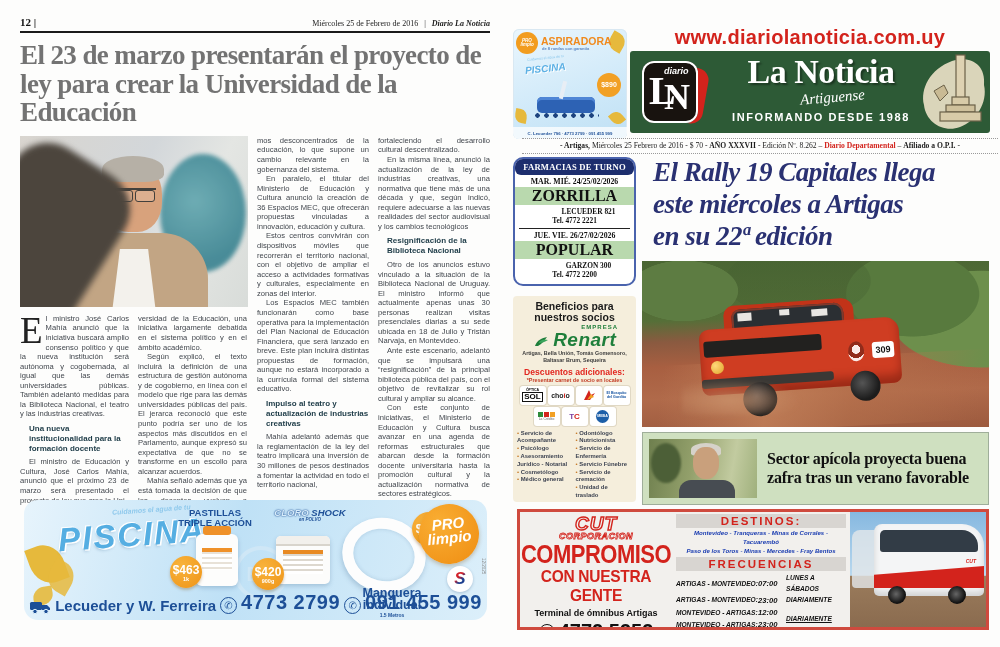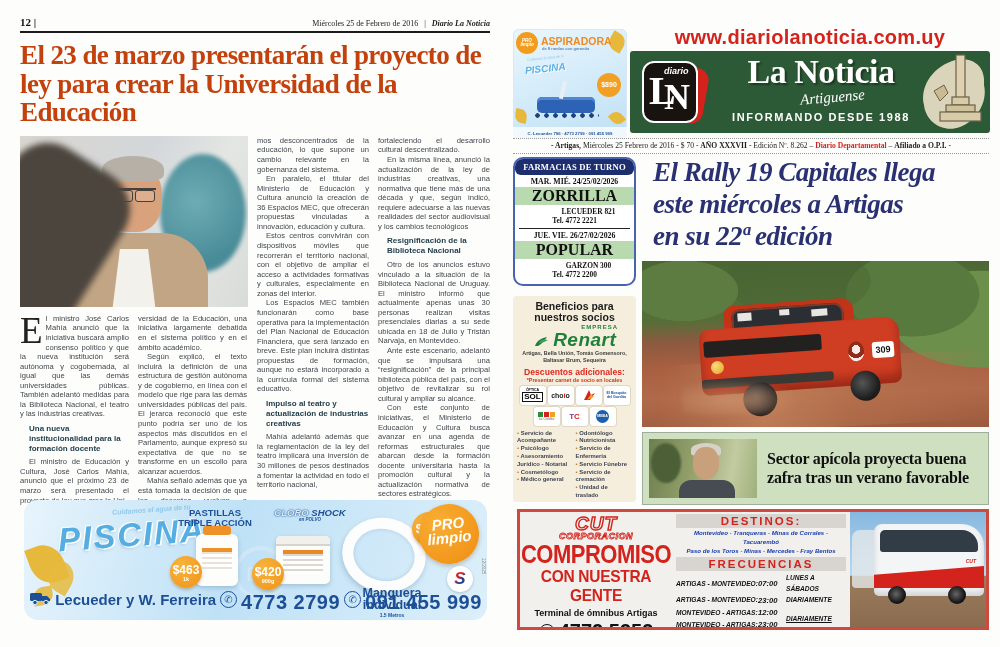--- a/index.html
+++ b/index.html
@@ -9,21 +9,21 @@
 
   
   .page-left { position:absolute; left:20px; top:16px; width:470px; height:614px; }
   .lp-header { display:flex; justify-content:space-between; align-items:flex-end;
                border-bottom:2px solid #1b1b1b; padding-bottom:3px;
                font-family:"Liberation Serif", serif; }
   .lp-pagenum { font-weight:bold; font-size:11px; color:#111; }
   .lp-dateline { font-size:8px; color:#222; }
   .lp-dateline b { font-style:italic; }
   .lp-headline { margin:8px 0 9px; font-family:"Liberation Serif", serif; font-weight:800;
-                 font-size:27px; line-height:1.06; letter-spacing:-0.6px; color:#c2410c; }
+                 font-size:27px; line-height:1.06; letter-spacing:-0.6px; color:#737373; }
   .lp-body { display:flex; gap:9px; height:376px; overflow:hidden; }
   .lp-halfleft { width:228px; flex:none; }
   .col { flex:1; overflow:hidden; }
   .lp-two { display:flex; gap:9px; margin-top:7px; height:197px; overflow:hidden; }
   .lp-two .col2 { width:109px; flex:none; overflow:hidden; }
   p.art { font-size:7.6px; line-height:1.26; color:#41464d; text-align:justify;
           text-indent:9px; }
   p.art.ni { text-indent:0; }
   .dropcap { float:left; font-family:"Liberation Serif", serif; font-size:37px;
              line-height:0.82; padding:2px 3px 0 0; color:#222; font-weight:400; }
@@ -86,21 +86,21 @@
   .ad-prolimpio { position:absolute; right:8px; top:4px; width:60px; height:60px; border-radius:50%;
     background:radial-gradient(circle at 35% 30%,#f9ae33,#ef8d12); color:#fff; text-align:center;
     font-weight:900; font-style:italic; transform:rotate(-6deg); box-shadow:0 2px 4px rgba(120,70,0,.3); }
   .ad-prolimpio .l1 { font-size:15px; padding-top:13px; line-height:.95; }
   .ad-prolimpio .l2 { font-size:15px; line-height:.95; }
   .ad-slogo { position:absolute; right:14px; top:66px; width:26px; height:26px; border-radius:50%;
     background:#fff; box-shadow:0 1px 3px rgba(50,90,130,.3); text-align:center; }
   .ad-slogo span { font-weight:900; font-size:17px; line-height:26px;
     background:linear-gradient(135deg,#d2222b 40%,#1d3f8f 60%); -webkit-background-clip:text;
     background-clip:text; color:transparent; font-style:italic; }
-  .ad-bottom { position:absolute; left:0; bottom:6px; width:100%; display:flex; align-items:flex-start;
+  .ad-bottom { position:absolute; left:0; bottom:6px; width:100%; display:flex; align-items:flex-end;
     justify-content:center; gap:4px; color:#1d4f97; }
   .ad-store { font-size:15px; font-weight:900; }
   .ad-phone { font-size:20px; font-weight:900; letter-spacing:0.5px; }
   .icon-circ { width:17px; height:17px; border:1.8px solid #1d4f97; border-radius:50%;
     display:inline-flex; align-items:center; justify-content:center; font-size:10px; color:#1d4f97; }
   .ad-code { position:absolute; right:1px; top:58px; writing-mode:vertical-rl; font-size:4.5px; color:#8a8a8a; }
   .bc-mark { position:absolute; left:210px; top:46px; width:54px; height:54px; border:4px solid #cfe7f6;
     border-radius:50%; color:#cfe7f6; font-weight:900; font-size:20px; text-align:center; line-height:48px; }
 
   
@@ -148,21 +148,21 @@
   .mast-title { position:absolute; left:86px; top:2px; width:210px; text-align:center;
     font-family:"Liberation Serif", serif; font-weight:900; font-size:34px; color:#fff;
     text-shadow:2px 2px 2px rgba(0,0,0,.4); letter-spacing:-0.5px; }
   .mast-script { position:absolute; left:170px; top:38px; font-family:"Liberation Serif", serif;
     font-style:italic; font-size:15px; color:#fff; transform:rotate(-5deg); }
   .mast-tag { position:absolute; left:86px; top:60px; width:210px; text-align:center;
     font-size:11px; font-weight:bold; color:#fff; letter-spacing:1.6px; }
   .mast-art { position:absolute; right:2px; top:0; width:72px; height:82px; }
 
   
-  .rp-dateline { position:absolute; left:1px; top:122px; width:476px; padding:2px 0 3px;
+  .rp-dateline { position:absolute; left:10px; top:122px; width:476px; padding:2px 0 3px;
     border-top:1px dotted #9a9a9a; border-bottom:1px dotted #9a9a9a; text-align:center;
     font-family:"Liberation Serif", serif; font-size:7.6px; color:#1a1a1a; }
   .rp-dateline .red { color:#d3231c; font-weight:bold; }
   .rp-dateline .b { font-weight:bold; }
 
   
   .farm-box { position:absolute; left:1px; top:141px; width:123px; border:2px solid #4a63ad;
     border-radius:10px; background:#fff; overflow:hidden; text-align:center;
     font-family:"Liberation Serif", serif; }
   .farm-head { background:#1d2e6e; color:#fff; font-weight:bold; font-size:8.6px; padding:3px 0;

